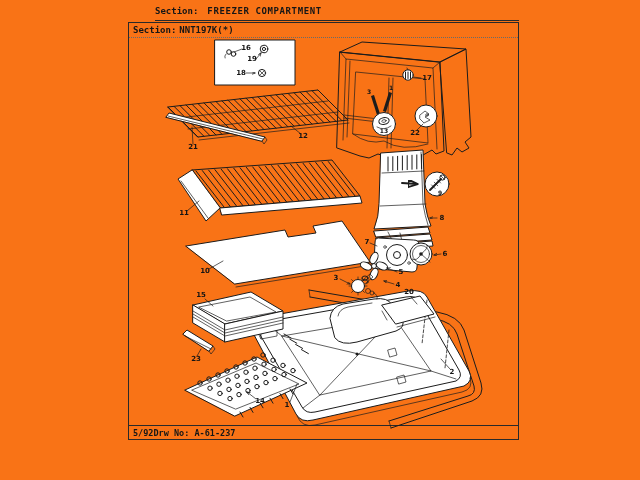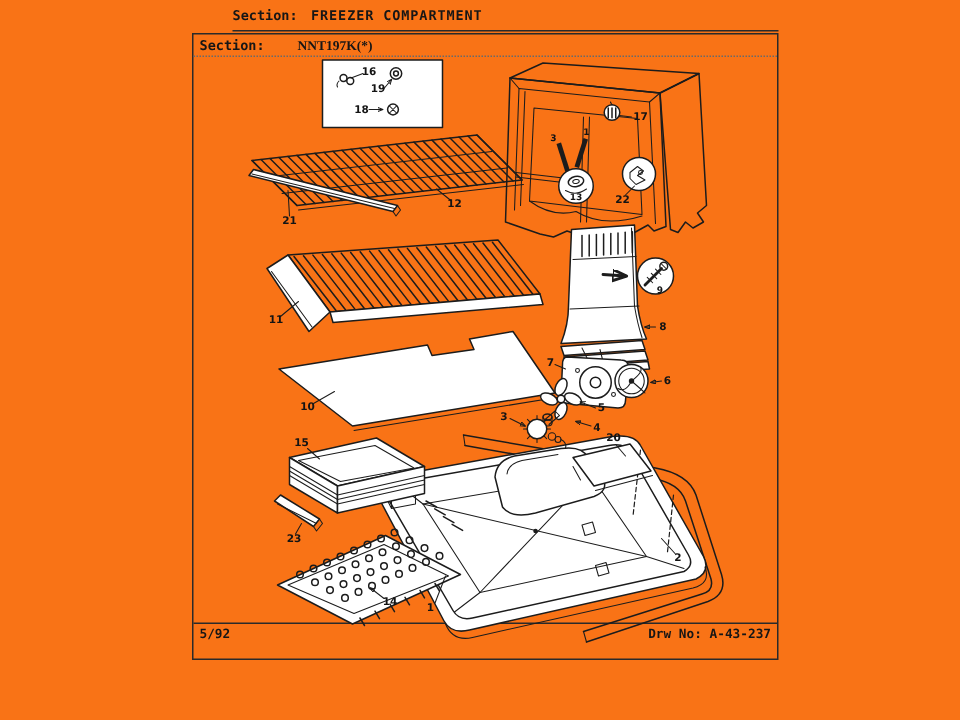--- a/index.html
+++ b/index.html
@@ -3,24 +3,24 @@
 <meta charset="utf-8">
 <style>
   html,body{margin:0;padding:0;width:640px;height:480px;overflow:hidden;background:#ffffff;}
   .page{position:absolute;inset:0;background:#f97316;font-family:"Liberation Sans",sans-serif;}
   .section-header{position:absolute;left:155px;top:6px;width:364px;border-bottom:1.5px solid #2a2a2a;
     padding-bottom:4px;font:bold 9px "DejaVu Sans Mono",monospace;color:#161616;white-space:nowrap;}
   .section-header .ttl{margin-left:9px;letter-spacing:.6px;}
   .main-frame{position:absolute;left:128px;top:22px;width:391px;height:418px;border:1.5px solid #2a2a2a;box-sizing:border-box;}
   .models-row{position:absolute;top:0;left:0;right:0;height:15px;border-bottom:1px dotted #6a6a6a;
     font:bold 9px "DejaVu Sans Mono",monospace;color:#161616;padding:2px 0 0 4px;box-sizing:border-box;white-space:nowrap;}
-  .models-row .val{margin-left:22px;font-family:Liberation Serif, serif;}
-  .footer-row{position:absolute;bottom:10px;left:0;right:0;height:14px;border-top:1.5px solid #2a2a2a;
-    font:bold 8.5px "DejaVu Sans Mono",monospace;color:#161616;display:flex;justify-content:space-between;
-    align-items:center;padding:0 4px;box-sizing:border-box;gap:20px;}
+  .models-row .val{margin-left:3px;}
+  .footer-row{position:absolute;bottom:0;left:0;right:0;height:14px;border-top:1.5px solid #2a2a2a;
+    font:bold 8.5px "DejaVu Sans Mono",monospace;color:#161616;display:flex;
+    align-items:center;padding:0 4px;box-sizing:border-box;}
   .art{position:absolute;left:0;top:0;width:640px;height:480px;}
   .art path,.art line,.art circle,.art ellipse,.art polygon,.art rect{
     stroke:#1c1c1c;stroke-width:1;fill:none;stroke-linecap:round;stroke-linejoin:round;}
   .art .fw{fill:#ffffff;}
   .art .fill{fill:#1c1c1c;stroke:none;}
   .art .thin{stroke-width:0.7;}
   .art .thick{stroke-width:1.9;}
   .art .dash{stroke-dasharray:3 2;stroke-width:0.8;}
   .art text{font:bold 7px "DejaVu Sans",sans-serif;fill:#141414;text-anchor:middle;stroke:none;}
   .art text.t6{font-size:6px;}
@@ -33,21 +33,21 @@
   <div class="section-header">
     <span>Section:</span><span class="ttl">FREEZER COMPARTMENT</span>
   </div>
 
   <div class="main-frame">
     <div class="models-row">
       <span>Section:</span><span class="val">NNT197K(*)</span>
     </div>
     <div class="footer-row">
       <span>5/92</span>
-      <span><span>Drw No:</span>&nbsp;<span>A-43-237</span></span>
+      <span><span>Drw No:</span>&nbsp;<span>A-61-237</span></span>
     </div>
   </div>
 
   <svg class="art" viewBox="0 0 640 480">
     <defs>
       <marker id="ah" orient="auto" markerWidth="7" markerHeight="6" refX="4.6" refY="2">
         <path d="M0,0 L5,2 L0,4 Z" fill="#1c1c1c" stroke="none"></path>
       </marker>
     </defs>
 

